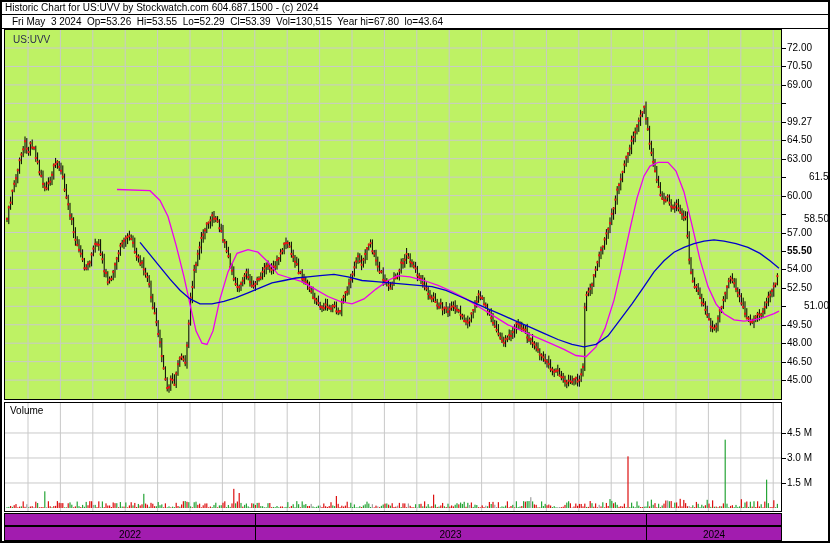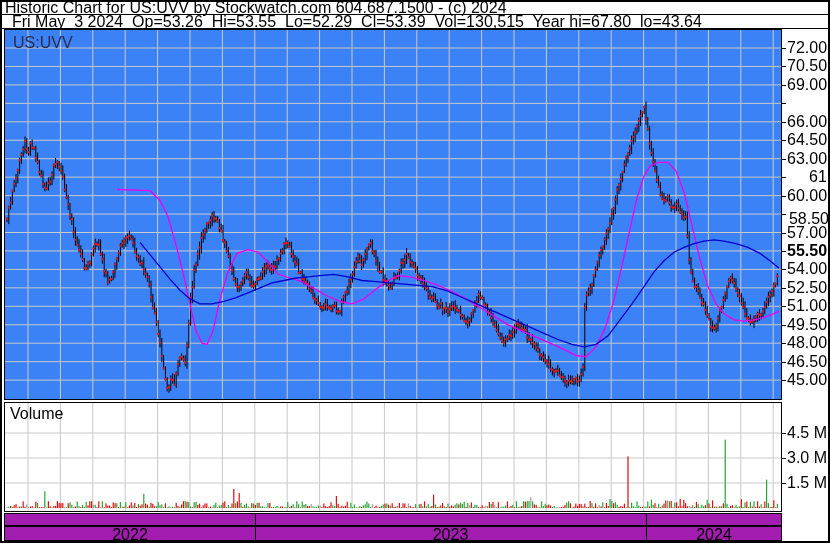--- a/index.html
+++ b/index.html
@@ -1,26 +1,26 @@
 <!DOCTYPE html>
 <html><head>
 <meta charset="utf-8">
 <style>
   html,body{margin:0;padding:0;background:#fff;}
   .screen{
     position:relative;width:830px;height:543px;box-sizing:border-box;
     border:2px solid #000;background:#fff;overflow:hidden;
-    font-family:"Liberation Sans",sans-serif;font-size:16px;color:#000;
+    font-family:"Liberation Sans",sans-serif;font-size:10px;color:#000;
   }
   .hdr-line1{position:absolute;left:0;top:0;width:826px;height:12px;line-height:12px;
     padding-left:3px;border-bottom:1px solid #000;white-space:pre;}
   .hdr-line2{position:absolute;left:0;top:13px;width:826px;height:13px;line-height:13px;
     padding-left:10px;border-bottom:1px solid #000;white-space:pre;}
   .price-panel{position:absolute;left:2px;top:27px;width:778px;height:371px;
-    box-sizing:border-box;border:1px solid #000;background:#3b82f6;}
+    box-sizing:border-box;border:1px solid #000;background:#bef264;}
   .vol-panel{position:absolute;left:2px;top:400px;width:778px;height:110px;
     box-sizing:border-box;border:1px solid #000;background:#fff;}
   .price-panel svg,.vol-panel svg{display:block;}
   .sym{position:absolute;left:8px;top:4px;color:#2b2b4e;}
   .vol-title{position:absolute;left:5px;top:2px;color:#000;}
   .axis-row{position:absolute;left:2px;width:778px;box-sizing:border-box;
     border:1px solid #000;background:#a21caf;}
   .axis-row1{top:511px;height:13px;}
   .axis-row2{top:524px;height:15px;}
   .axis-div{position:absolute;top:0;width:1px;height:100%;background:#000;}
@@ -1420,41 +1420,41 @@
 
   <div id="priceLabels">
       <div class="plabel" style="top: 40px;">72.00</div>
       <div class="ptick" style="top: 46px;"></div>
       <div class="plabel" style="top: 58.45px;">70.50</div>
       <div class="ptick" style="top: 64.45px;"></div>
       <div class="plabel" style="top: 76.9px;">69.00</div>
       <div class="ptick" style="top: 82.9px;"></div>
       <div class="plabel" style="top: 95.35px; margin-left: 41px;">67.50</div>
       <div class="ptick" style="top: 101.35px;"></div>
-      <div class="plabel" style="top: 113.8px;">66.00</div>
+      <div class="plabel" style="top: 113.8px;">99.27</div>
       <div class="ptick" style="top: 119.8px;"></div>
       <div class="plabel" style="top: 132.25px;">64.50</div>
       <div class="ptick" style="top: 138.25px;"></div>
       <div class="plabel" style="top: 150.7px;">63.00</div>
       <div class="ptick" style="top: 156.7px;"></div>
       <div class="plabel" style="top: 169.15px; padding-left: 22px;">61.50</div>
       <div class="ptick" style="top: 175.15px;"></div>
       <div class="plabel" style="top: 187.6px;">60.00</div>
       <div class="ptick" style="top: 193.6px;"></div>
       <div class="plabel" style="top: 211px; text-align: right;">58.50</div>
       <div class="ptick" style="top: 212.05px;"></div>
       <div class="plabel" style="top: 224.5px;">57.00</div>
       <div class="ptick" style="top: 230.5px;"></div>
       <div class="plabel" style="top: 242.95px; font-weight: bold;">55.50</div>
       <div class="ptick" style="top: 248.95px;"></div>
       <div class="plabel" style="top: 261.4px;">54.00</div>
       <div class="ptick" style="top: 267.4px;"></div>
       <div class="plabel" style="top: 279.85px;">52.50</div>
       <div class="ptick" style="top: 285.85px;"></div>
-      <div class="plabel" style="top: 298.3px;">51.00</div>
+      <div class="plabel" style="top: 298.3px; text-align: right;">51.00</div>
       <div class="ptick" style="top: 304.3px;"></div>
       <div class="plabel" style="top: 316.75px;">49.50</div>
       <div class="ptick" style="top: 322.75px;"></div>
       <div class="plabel" style="top: 335.2px;">48.00</div>
       <div class="ptick" style="top: 341.2px;"></div>
       <div class="plabel" style="top: 353.65px;">46.50</div>
       <div class="ptick" style="top: 359.65px;"></div>
       <div class="plabel" style="top: 372.1px;">45.00</div>
       <div class="ptick" style="top: 378.1px;"></div>
     </div>

